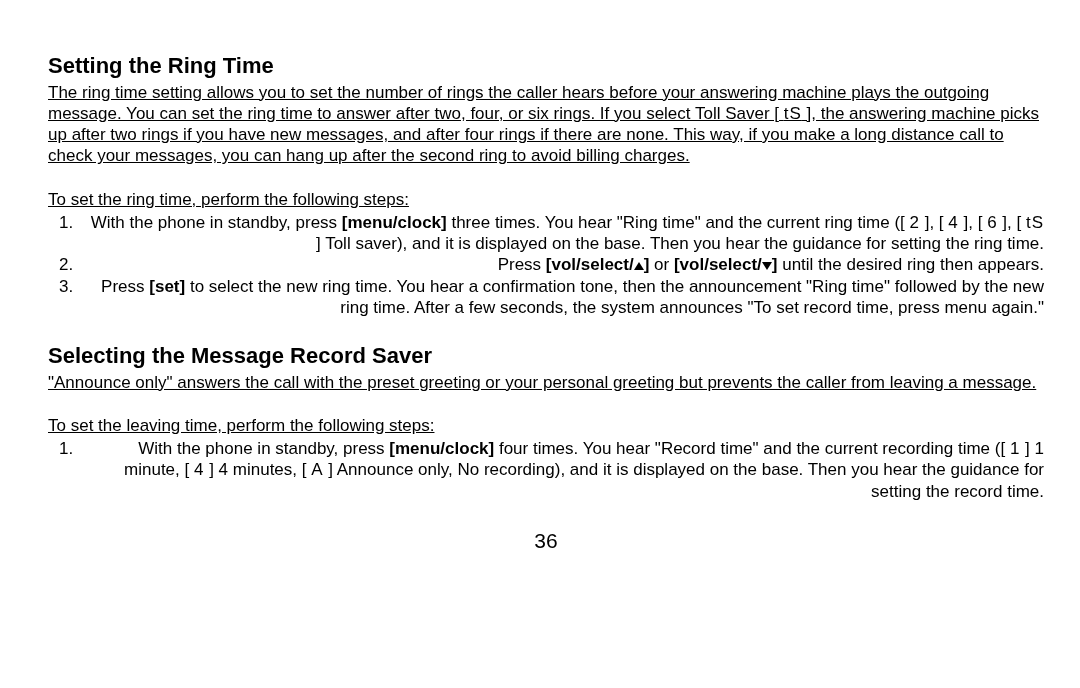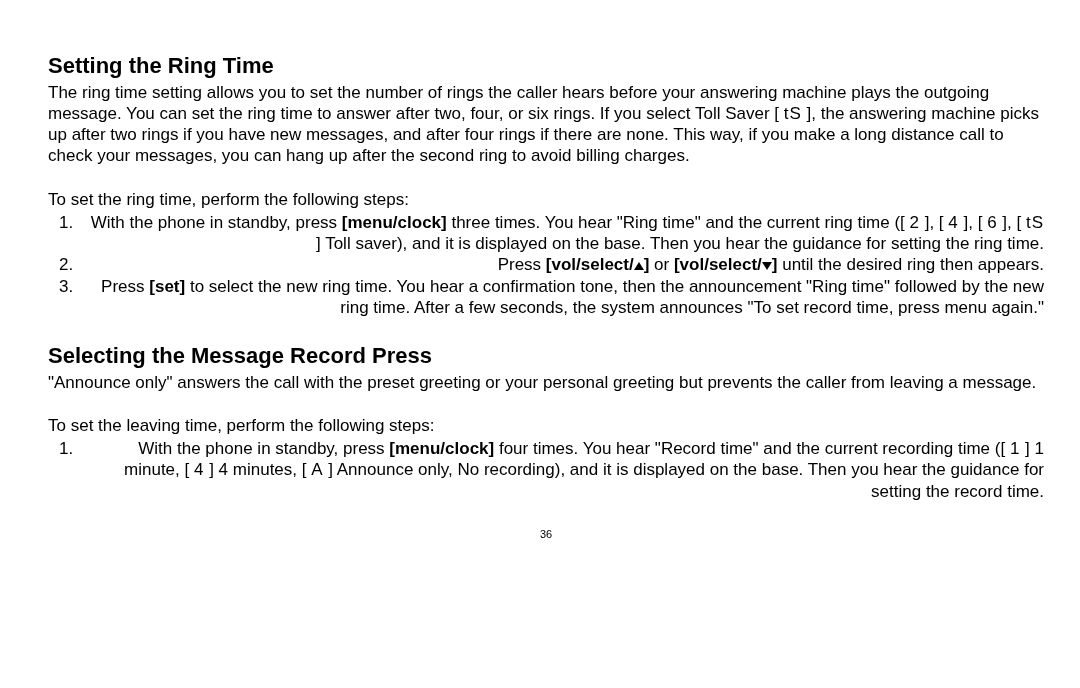--- a/index.html
+++ b/index.html
@@ -16,40 +16,40 @@
     box-sizing: border-box;
     font-size: 17px;
     line-height: 1.25;
   }
   .heading {
     font-size: 22px;
     font-weight: bold;
     margin: 0 0 2px 0;
   }
   .heading2-block { margin-top: 24px; }
-  .para { margin: 0 0 0 0; }
+  .para { margin: 0 0 0 0; text-decoration: underline; }
   .gap-before { margin-top: 22px; }
   ol.steps {
     margin: 2px 0 0 0;
     padding-left: 30px;
     text-align: right;
   }
   ol.steps li {
     margin: 0;
     padding-left: 4px;
   }
   .bold { font-weight: bold; }
   .seg7 {
     font-family: "Arial Narrow", Arial, sans-serif;
     letter-spacing: 1px;
   }
   .page-number {
     text-align: center;
     margin-top: 26px;
-    font-size: 11px;
+    font-size: 21px;
   }
   .icon-up, .icon-down {
     display: inline-block;
     width: 0; height: 0;
     vertical-align: middle;
   }
   .icon-up {
     border-left: 5px solid transparent;
     border-right: 5px solid transparent;
     border-bottom: 8px solid #000;
@@ -79,21 +79,21 @@
     </li>
     <li>
       <span>Press </span><span class="bold"><span>[vol/select/</span><span class="icon-up"></span><span>]</span></span><span> or </span><span class="bold"><span>[vol/select/</span><span class="icon-down"></span><span>]</span></span><span> until the desired ring then appears.</span>
     </li>
     <li>
       <span>Press </span><span class="bold">[set]</span><span> to select the new ring time. You hear a confirmation tone, then the announcement "Ring time" followed by the new ring time. After a few seconds, the system announces "To set record time, press menu again."</span>
     </li>
   </ol>
 
   <div class="heading2-block">
-    <div class="heading">Selecting the Message Record Press</div>
+    <div class="heading">Selecting the Message Record Saver</div>
   </div>
 
   <p class="para">"Announce only" answers the call with the preset greeting or your personal greeting but prevents the caller from leaving a message.</p>
 
   <p class="para gap-before">To set the leaving time, perform the following steps:</p>
 
   <ol class="steps">
     <li>
       <span>With the phone in standby, press </span><span class="bold">[menu/clock]</span><span> four times. You hear "Record time" and the current recording time ([ </span><span class="seg7">1</span><span> ] 1 minute, [ </span><span class="seg7">4</span><span> ] 4 minutes, [ </span><span class="seg7">A</span><span> ] Announce only, No recording), and it is displayed on the base. Then you hear the guidance for setting the record time.</span>
     </li>

